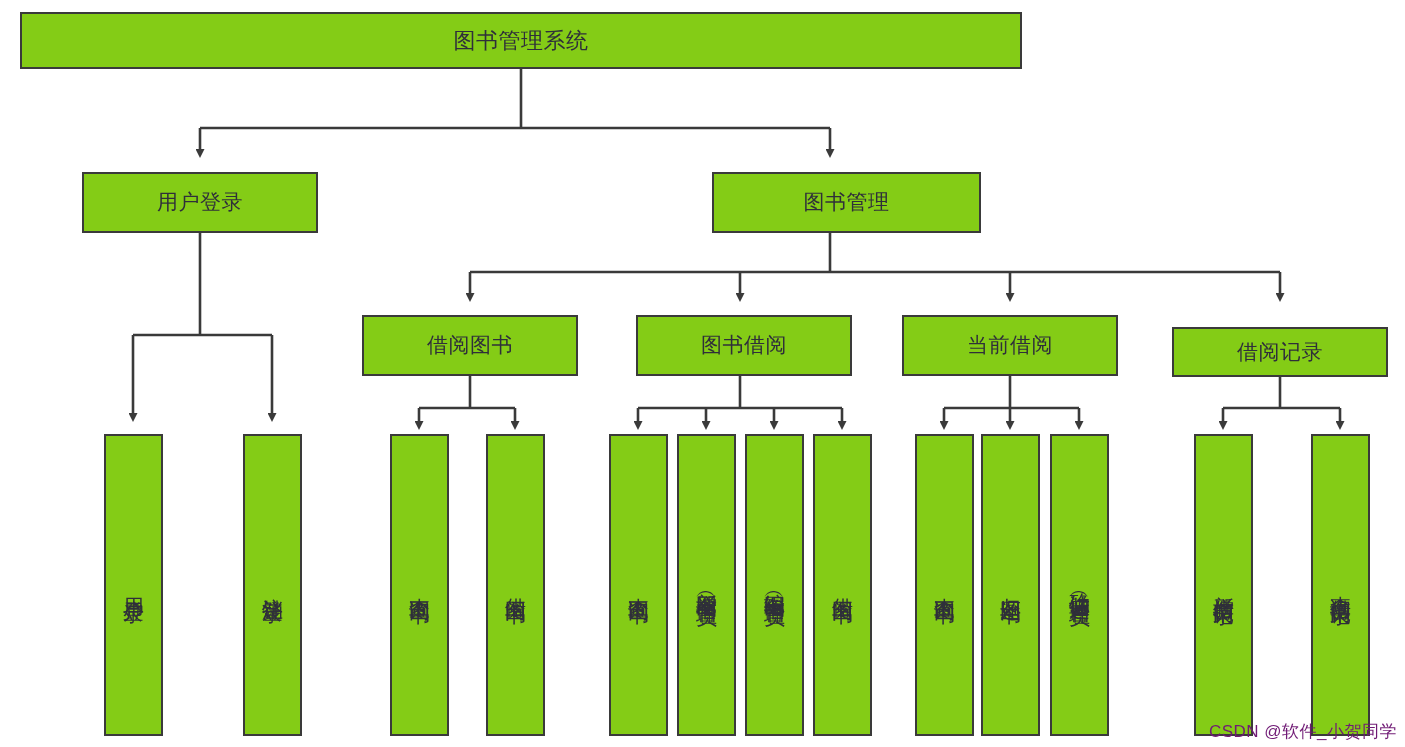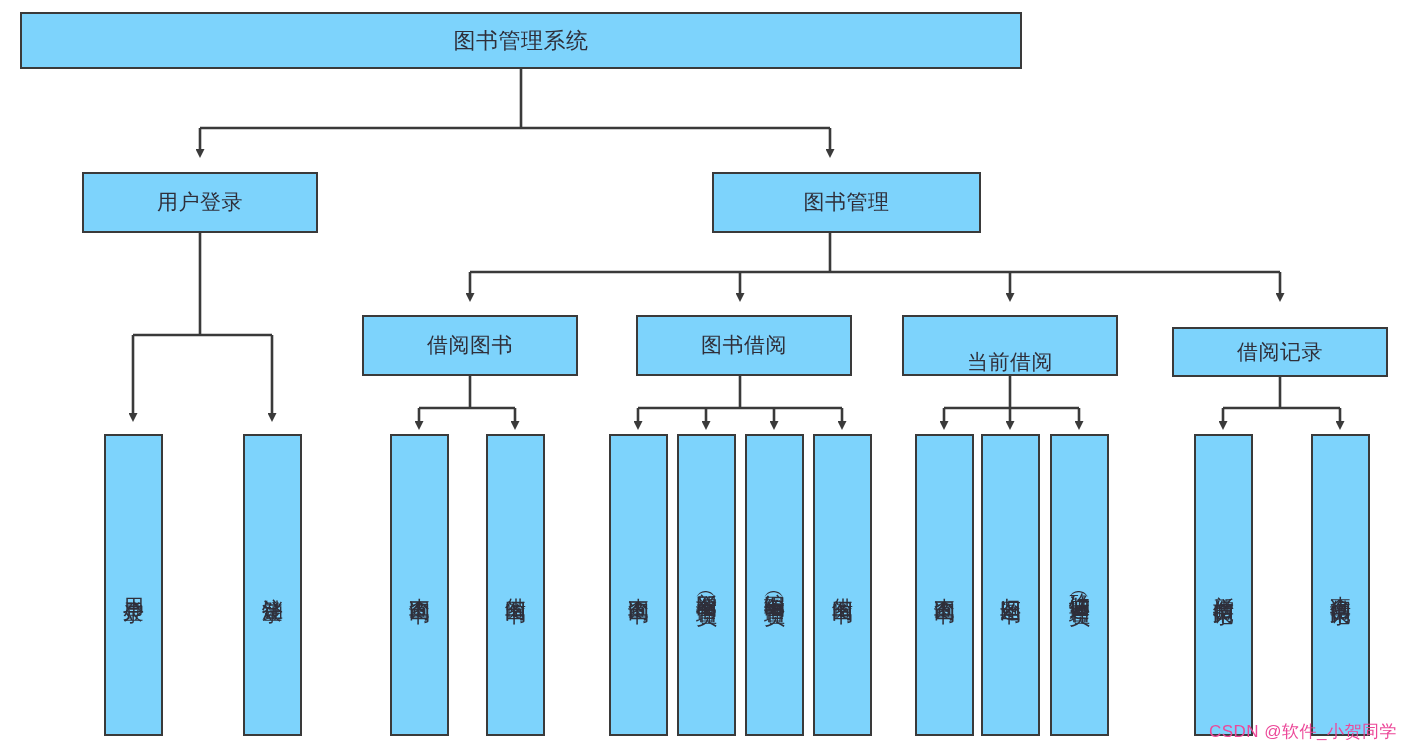--- a/index.html
+++ b/index.html
@@ -23,21 +23,21 @@
     position: absolute;
     left: 0;
     top: 0;
     width: 1405px;
     height: 747px;
     pointer-events: none;
   }
   .node {
     position: absolute;
     box-sizing: border-box;
-    background: #7dd3fc;
+    background: #84cc16;
     border: 2px solid #3a3a3a;
     display: flex;
     align-items: center;
     justify-content: center;
     overflow: hidden;
   }
   .node .label {
     color: #2f2f3a;
     line-height: 1.15;
     white-space: nowrap;
@@ -59,21 +59,21 @@
     text-orientation: upright;
     font-size: 21px;
     letter-spacing: 2px;
     line-height: 1.05;
   }
   .watermark {
     position: absolute;
     right: 8px;
     bottom: 4px;
     font-size: 17px;
-    color: #ec4899;
+    color: #701a75;
     white-space: nowrap;
     letter-spacing: 0.5px;
   }
 </style>
 </head>
 <body>
 
 <div id="diagram-root">
 
   <svg class="edges" viewBox="0 0 1405 747">
@@ -136,21 +136,21 @@
   <div class="node horizontal" style="left:712px; top:172px; width:269px; height:61px;">
     <span class="label">图书管理</span>
   </div>
 
   <div class="node horizontal" style="left:362px; top:315px; width:216px; height:61px;">
     <span class="label">借阅图书</span>
   </div>
   <div class="node horizontal" style="left:636px; top:315px; width:216px; height:61px;">
     <span class="label">图书借阅</span>
   </div>
-  <div class="node horizontal" style="left:902px; top:315px; width:216px; height:61px;align-items:flex-end;">
+  <div class="node horizontal" style="left:902px; top:315px; width:216px; height:61px;">
     <span class="label">当前借阅</span>
   </div>
   <div class="node horizontal" style="left:1172px; top:315px; width:216px; height:50px;margin-top:12px;">
     <span class="label">借阅记录</span>
   </div>
 
   <div class="node vertical" style="left:104px; top:434px; width:59px; height:302px;">
     <span class="label">用户登录</span>
   </div>
   <div class="node vertical" style="left:243px; top:434px; width:59px; height:302px;">

